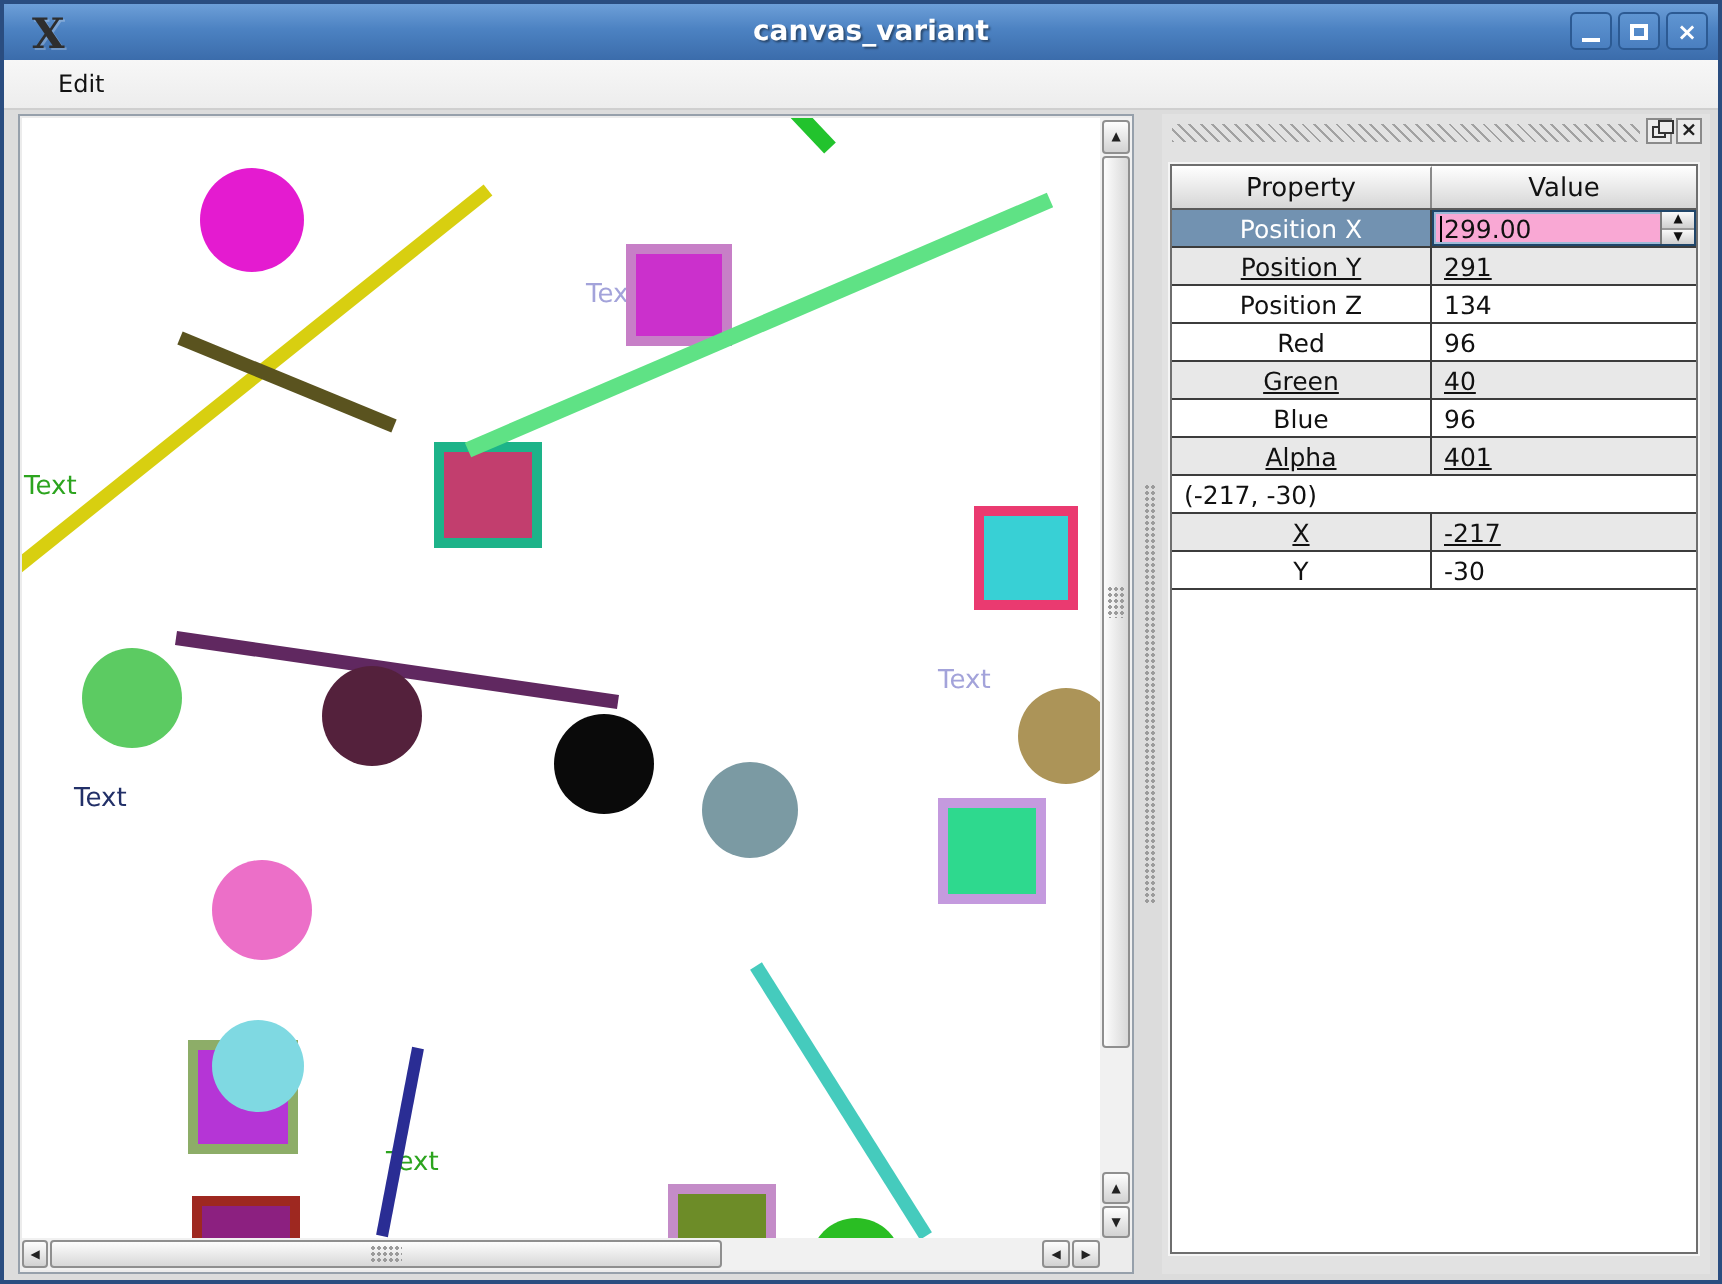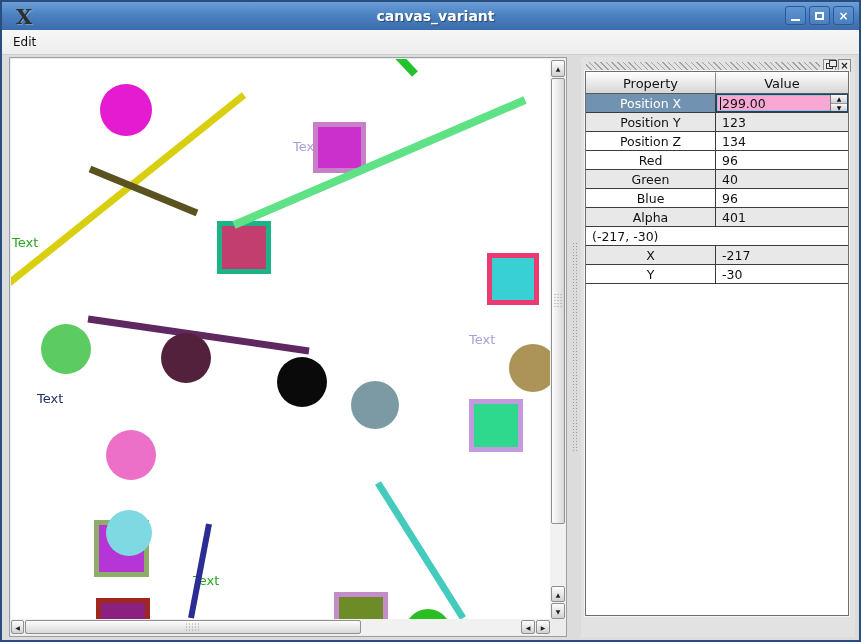--- a/index.html
+++ b/index.html
@@ -17,21 +17,21 @@
   .winbtns{position:absolute;right:5px;top:4px;display:flex;gap:3px;}
   .wbtn{width:21px;height:19px;border:1px solid #2c5a93;border-radius:3px;
     background:linear-gradient(#5f95d2,#4a7fc0);color:#fff;display:flex;align-items:center;
     justify-content:center;font-size:12px;font-weight:bold;cursor:pointer;}
   .glyph-min{display:block;width:9px;height:2px;background:#fff;margin-top:8px;}
   .glyph-max{display:block;width:9px;height:8px;border:2px solid #fff;}
   
   .menubar{position:absolute;left:0;top:28px;right:0;height:25px;
     background:linear-gradient(#f7f7f7,#ededed);border-bottom:1px solid #cfcfcf;
     display:flex;align-items:center;}
-  .menu-item{margin-left:4px;padding:2px 7px;font-size:12px;color:#111;}
+  .menu-item{margin-left:20px;padding:2px 7px;font-size:12px;color:#111;}
   
   .scroll-area{position:absolute;left:7px;top:55px;width:558px;height:580px;
     border:1px solid #96a0ab;background:#ececec;}
   .canvas{position:absolute;left:1px;top:1px;width:540px;height:562px;background:#fff;
     overflow:hidden;}
   .canvas svg{position:absolute;left:0;top:0;}
   .canvas svg text{font-family:"DejaVu Sans",sans-serif;font-size:13px;}
   
   .vscroll{position:absolute;right:0;top:1px;width:16px;height:562px;background:#f1f1f1;}
   .hscroll{position:absolute;left:1px;bottom:1px;height:16px;width:540px;background:#f1f1f1;}
@@ -58,29 +58,29 @@
     background-image:repeating-linear-gradient(45deg,rgba(140,140,140,.75) 0 1px,rgba(0,0,0,0) 1px 4px);}
   .dock-btn{position:absolute;top:0;width:13px;height:13px;border:1px solid #8a8a8a;
     background:#ececec;display:flex;align-items:center;justify-content:center;
     font-size:10px;color:#222;cursor:pointer;}
   .dock-btn.float{right:16px;}
   .dock-btn.close{right:1px;font-weight:bold;}
   .float-ico{position:relative;width:7px;height:6px;border:1px solid #333;background:#ececec;}
   .float-ico::after{content:'';position:absolute;left:2px;top:-4px;width:6px;height:5px;
     border:1px solid #333;background:#ececec;}
   
-  .prop-table{position:absolute;left:4px;top:14px;width:264px;height:545px;background:#fff;
+  .prop-table{position:absolute;left:4px;top:25px;width:264px;height:545px;background:#fff;
     border:1px solid #6e6e6e;box-shadow:0 0 0 1px #f5f5f5;}
   .prop-header{display:flex;height:22px;border-bottom:1px solid #5a5a5a;}
   .hcell{background:linear-gradient(#fdfdfd,#d6d6d6);display:flex;align-items:center;
     justify-content:center;font-size:13px;color:#111;border-top:1px solid #fff;}
   .hcell.c1{width:130px;border-right:1px solid #8a8a8a;}
   .hcell.c2{flex:1;}
   .prow{display:flex;height:19px;border-bottom:1px solid #3c3c3c;background:#fff;font-size:12.5px;color:#111;}
-  .prow.alt{background:#e8e8e8;}
+  .prow.alt{background:#e8e8e8;text-decoration:underline;}
   .pl{position:relative;width:130px;border-right:1px solid #3c3c3c;display:flex;
       align-items:center;justify-content:center;}
   .prow.sel .pl{background:#7292b1;color:#fff;text-align:right;}
   .pv{position:relative;flex:1;display:flex;align-items:center;padding-left:6px;overflow:hidden;white-space:nowrap;}
   .exp{position:absolute;left:5px;top:50%;transform:translateY(-50%);width:9px;height:9px;
     border:1px solid #777;background:#f6f6f6;}
   .exp::after{content:'';position:absolute;left:1px;top:3px;width:5px;height:1px;background:#222;}
   .swatch{display:inline-block;width:13px;height:13px;border:1px solid #3a3a3a;margin-right:6px;flex:none;}
   
   .spinbox{position:absolute;inset:0;background:#f9a8d4;border:1px solid #1f4569;
@@ -213,21 +213,21 @@
                   <div>▼</div>
                 </div>
               </div>
             </div>
           </div>
           <div class="prow alt">
             <div class="pl">
               <span>Position Y</span>
             </div>
             <div class="pv">
-              <span>123</span>
+              <span>291</span>
             </div>
           </div>
           <div class="prow">
             <div class="pl">
               <span>Position Z</span>
             </div>
             <div class="pv">
               <span>134</span>
             </div>
           </div>

